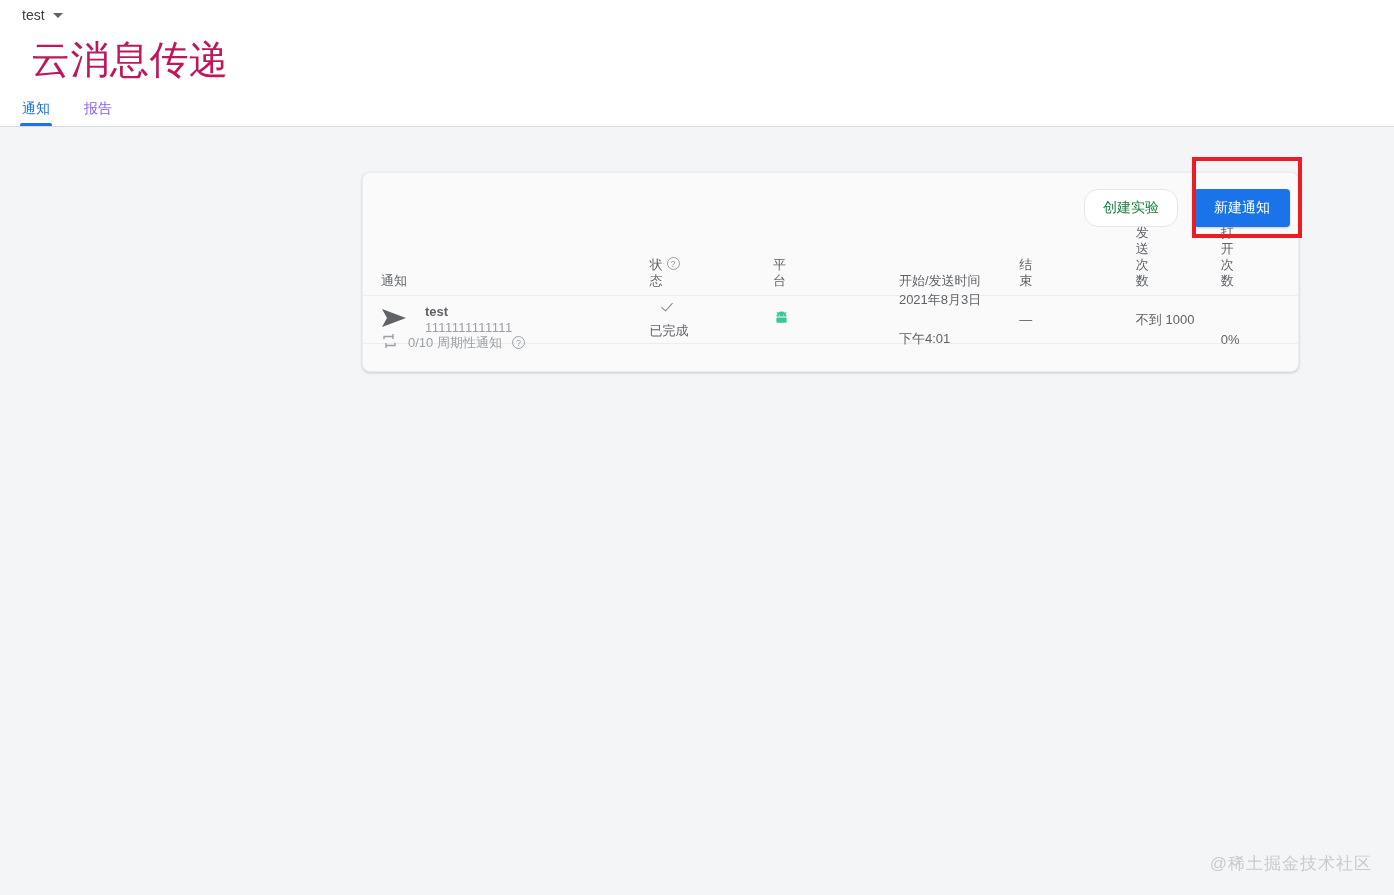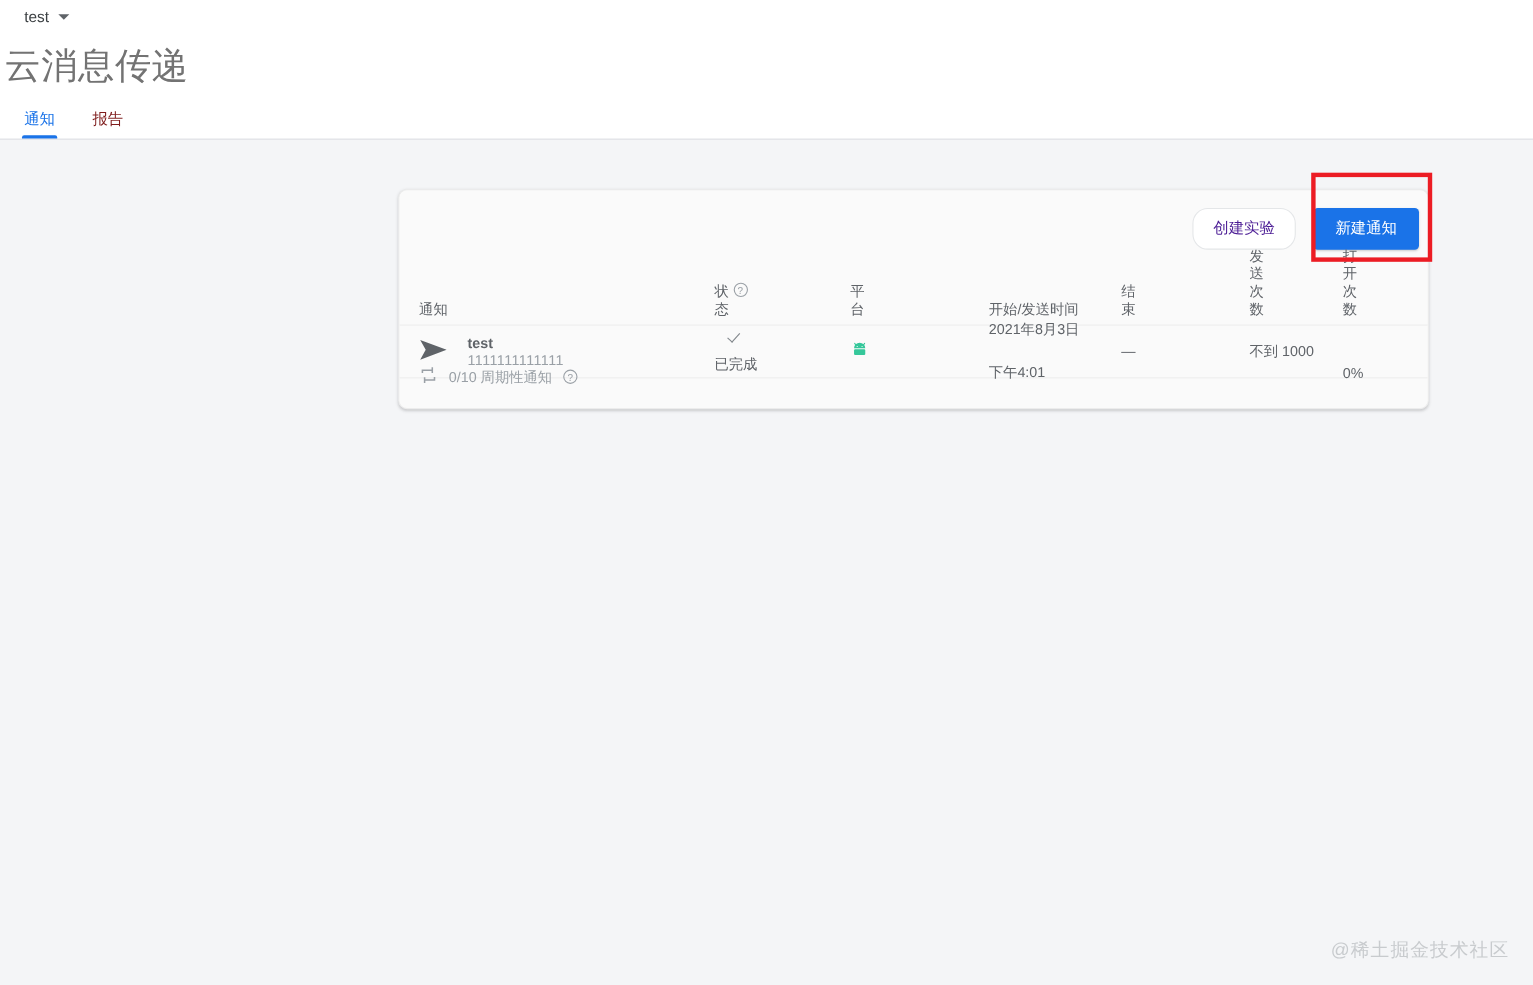--- a/index.html
+++ b/index.html
@@ -39,39 +39,39 @@
   .breadcrumb-caret {
     width: 0;
     height: 0;
     border-left: 5px solid transparent;
     border-right: 5px solid transparent;
     border-top: 5px solid #5f6368;
     display: block;
   }
   .page-title {
     position: absolute;
-    left: 4px;
+    left: 31px;
     top: 38px;
-    font-size: 33px;
+    font-size: 39px;
     line-height: 44px;
     font-weight: 400;
-    color: #737373;
+    color: #be185d;
     letter-spacing: 0.5px;
   }
   .tabs {
     position: absolute;
     left: 20px;
     bottom: 0;
     display: flex;
     align-items: flex-end;
     gap: 30px;
   }
   .tab {
     font-size: 14px;
-    color: #7f1d1d;
+    color: #8b5cf6;
     padding: 6px 2px 8px 2px;
     cursor: pointer;
     position: relative;
   }
   .tab.active {
     color: #1a73e8;
   }
   .tab.active::after {
     content: "";
     position: absolute;
@@ -101,21 +101,21 @@
     position: absolute;
     right: 8px;
     top: 16px;
     display: flex;
     align-items: center;
     gap: 16px;
   }
   .btn-outline {
     background: #ffffff;
     border: 1px solid #e4e6e8;
-    color: #4c1d95;
+    color: #15803d;
     font-size: 14px;
     font-family: Liberation Serif, serif;
     border-radius: 14px;
     padding: 9px 18px;
     cursor: pointer;
     white-space: nowrap;
   }
   .btn-primary {
     background: #1a73e8;
     border: none;

